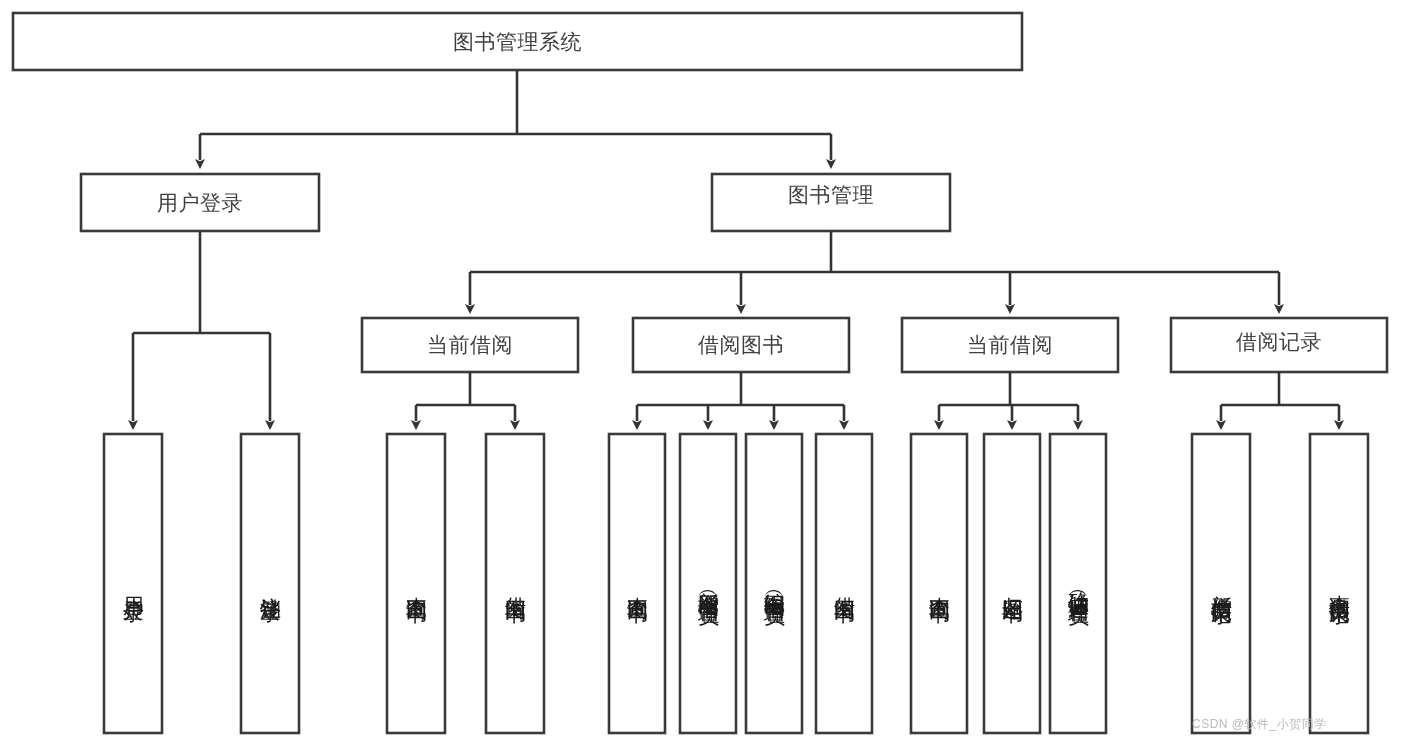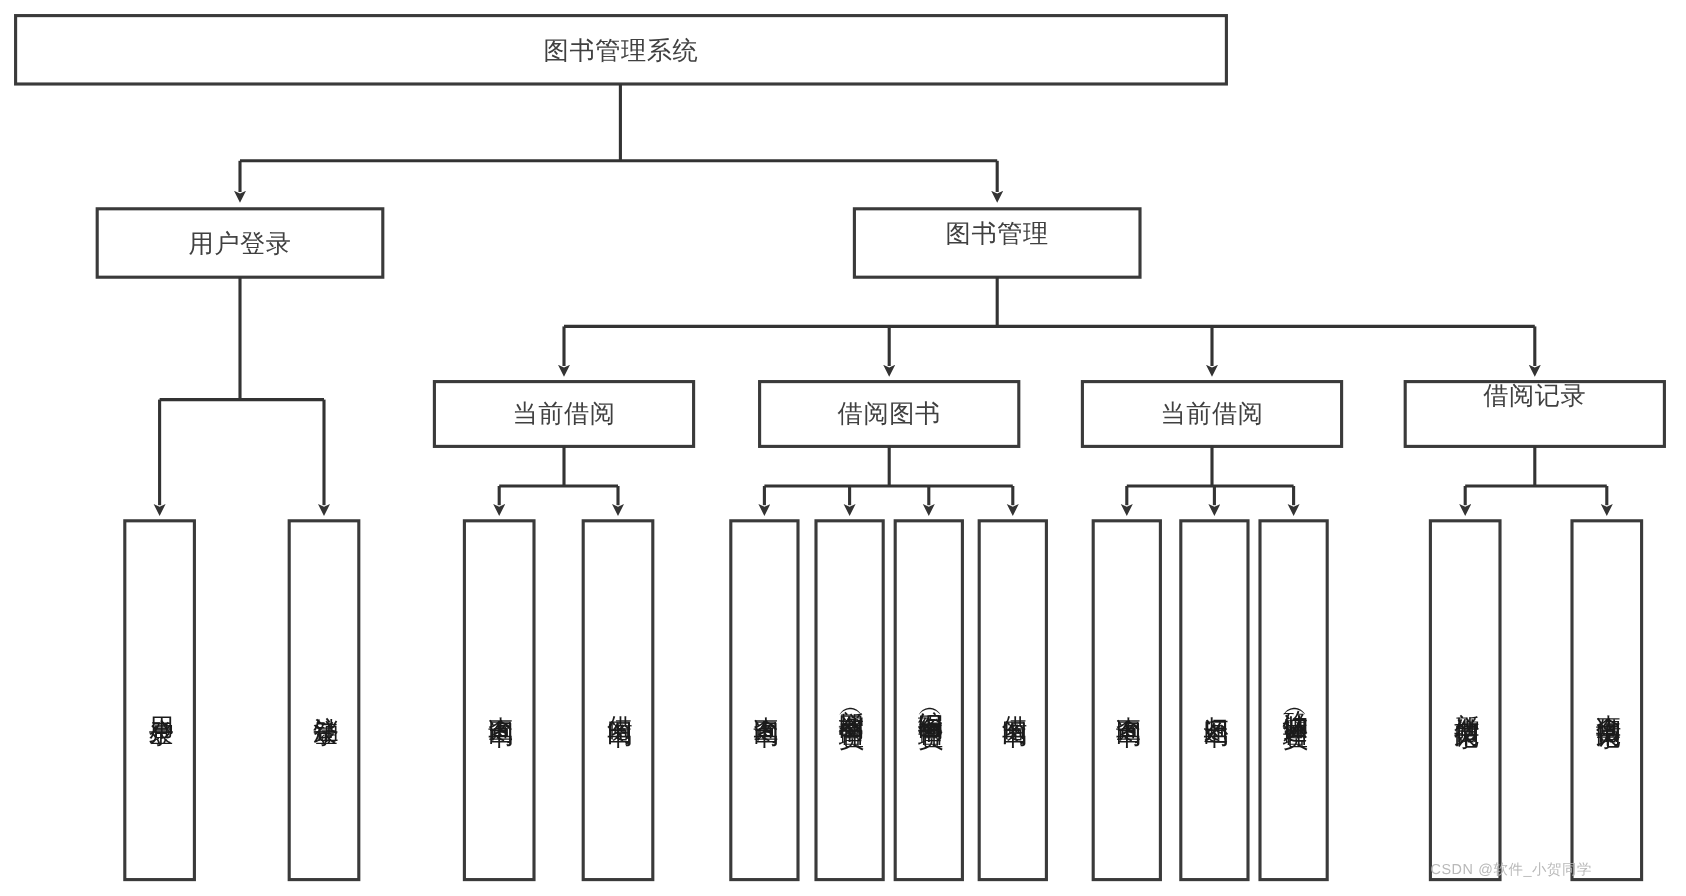--- a/index.html
+++ b/index.html
@@ -159,21 +159,21 @@
   <div class="node-label-h" style="left:81px; top:174px; width:238px; height:57px;">用户登录</div>
 
   <div class="node-label-h" style="left:712px; top:174px; width:238px; height:42px;">图书管理</div>
 
   <div class="node-label-h" style="left:362px; top:318px; width:216px; height:54px;">当前借阅</div>
 
   <div class="node-label-h" style="left:633px; top:318px; width:216px; height:54px;">借阅图书</div>
 
   <div class="node-label-h" style="left:902px; top:318px; width:216px; height:54px;">当前借阅</div>
 
-  <div class="node-label-h" style="left:1171px; top:306px; width:216px; height:48px;font-family:Liberation Serif, serif;">借阅记录</div>
+  <div class="node-label-h" style="left:1171px; top:318px; width:216px; height:48px;font-family:Liberation Serif, serif;">借阅记录</div>
 
   <div class="node-label-v" style="left:104px; top:434px; width:58px; height:299px;">用户登录</div>
 
   <div class="node-label-v" style="left:241px; top:434px; width:58px; height:299px;">注销登录</div>
 
   <div class="node-label-v" style="left:387px; top:434px; width:58px; height:299px;">查询图书</div>
 
   <div class="node-label-v" style="left:486px; top:434px; width:58px; height:299px;">借阅图书</div>
 
   <div class="node-label-v" style="left:609px; top:434px; width:56px; height:299px;">查询图书</div>

